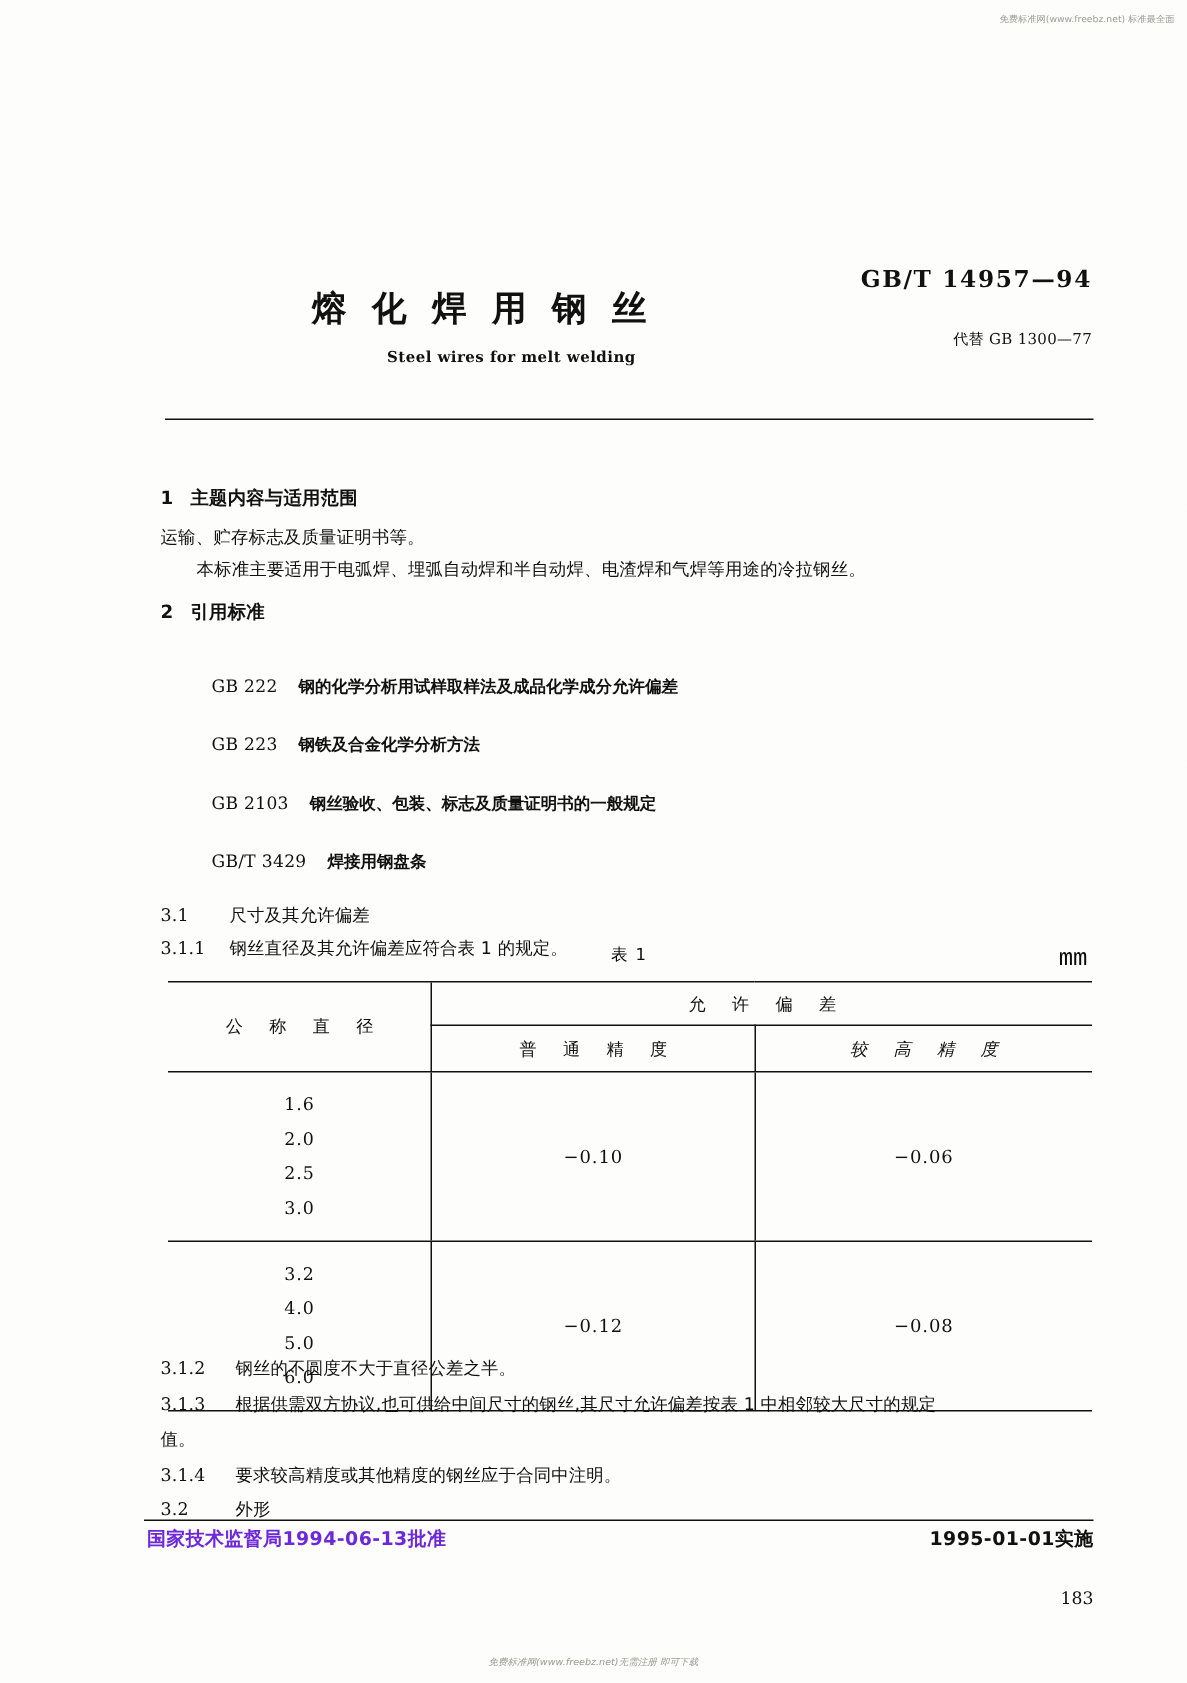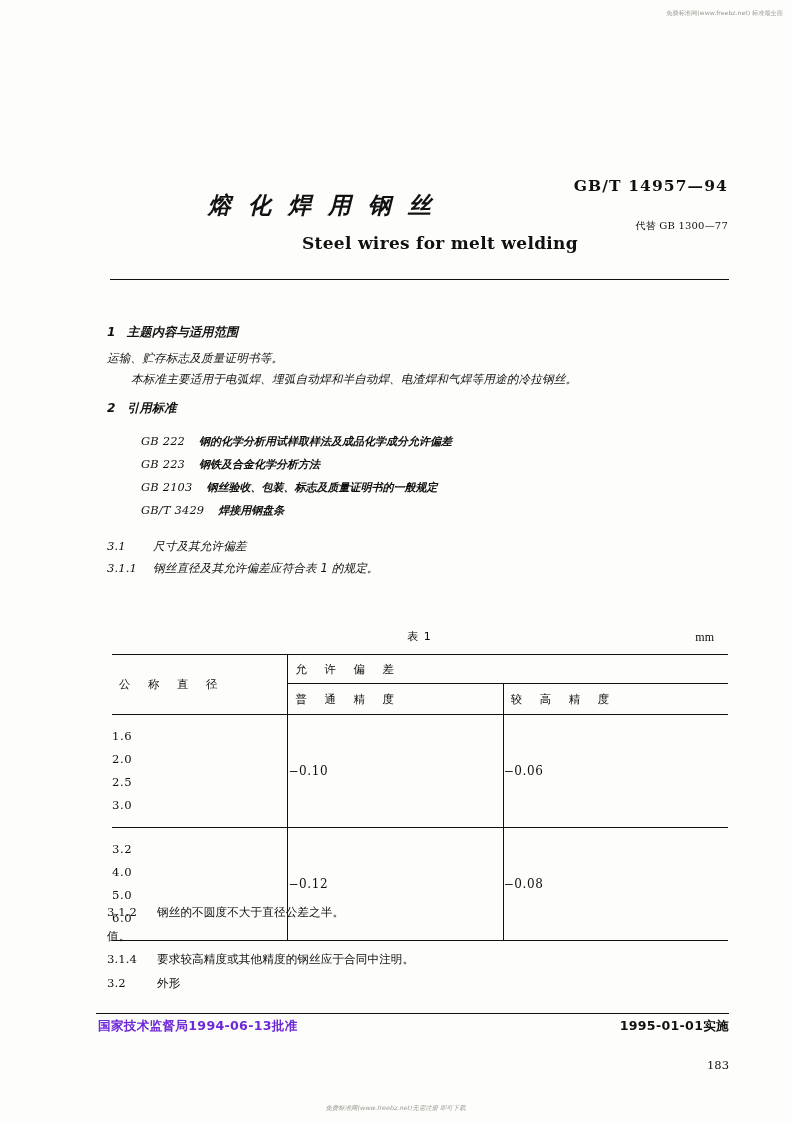--- a/index.html
+++ b/index.html
@@ -55,32 +55,30 @@
   }
   .main-title {
     position: absolute;
     left: 208px;
     top: 190px;
     font-family: "DejaVu Sans", sans-serif;
     font-weight: bold;
     font-size: 23px;
     letter-spacing: 17px;
     color: #111;
-    font-style: italic;
   }
   .en-title {
     position: absolute;
     left: 258px;
     top: 233px;
     font-family: "DejaVu Serif", serif;
     font-weight: bold;
-    font-size: 17px;
+    font-size: 10px;
     letter-spacing: 0.3px;
     color: #111;
-    margin-left: 44px;
   }
   .std-no {
     position: absolute;
     right: 63px;
     top: 176px;
     font-family: "DejaVu Serif", serif;
     font-weight: bold;
     font-size: 15.5px;
     letter-spacing: 1.1px;
     color: #111;
@@ -106,38 +104,37 @@
   
   .body {
     position: absolute;
     left: 107px;
     top: 322px;
     width: 622px;
     font-family: "DejaVu Sans", sans-serif;
     font-size: 11.6px;
     line-height: 21.5px;
     color: #111;
-    font-style: italic;
   }
   .h2 {
     font-weight: bold;
     font-size: 12.2px;
     margin: 0 0 4px 0;
     letter-spacing: 0.2px;
   }
   .h2 .num { display: inline-block; width: 20px; }
   .p {
     margin: 0;
     text-indent: 24px;
     letter-spacing: 0.15px;
   }
   .p-flush { margin: 0; text-indent: 0; letter-spacing: 0.15px; }
   .gap-s { height: 7px; }
   .ref {
-    margin: 0 0 0 34px;
+    margin: 16px 0 0 34px;
     font-family: "DejaVu Serif", serif;
     font-size: 11.4px;
     line-height: 22px;
   }
   .ref .code { letter-spacing: 0.2px; }
   .ref .desc {
     font-family: "DejaVu Sans", sans-serif;
     font-weight: bold;
     font-size: 11px;
     margin-left: 14px;
@@ -163,38 +160,38 @@
     font-size: 11px;
   }
   .tbl-cap {
     position: absolute;
     left: 50%;
     transform: translateX(-50%);
     letter-spacing: 1px;
   }
   .tbl-unit {
     position: absolute;
-    right: 15px;
+    right: 4px;
     top: 1px;
-    font-family: Liberation Serif, serif;
-    font-size: 12px;
+    font-family: Liberation Mono, monospace;
+    font-size: 16px;
   }
 
   table.spec {
     position: absolute;
     left: 112px;
     top: 654px;
     width: 616px;
     border-collapse: collapse;
     font-family: "DejaVu Sans", sans-serif;
     color: #111;
   }
   table.spec td {
     border: 0;
-    text-align: left;
+    text-align: center;
     vertical-align: middle;
     padding: 0;
   }
   .bt { border-top: 1.5px solid #111 !important; }
   .bb { border-bottom: 1.2px solid #111 !important; }
   .bbh { border-bottom: 1px solid #111 !important; }
   .bl { border-left: 1.2px solid #111 !important; }
   .hdr-txt {
     font-size: 11.4px;
     letter-spacing: 7px;
@@ -333,21 +330,21 @@
   </div>
 
   <table class="spec">
     <tbody>
       <tr>
         <td class="bt bbh hdr-txt" rowspan="2" style="width:176px;height:58px;">公 称 直 径</td>
         <td class="bt bbh bl hdr-txt" colspan="2" style="height:28px;">允 许 偏 差</td>
       </tr>
       <tr>
         <td class="bbh bl hdr-txt" style="width:215px;height:30px;">普 通 精 度</td>
-        <td class="bbh bl hdr-txt" style="width:225px;height:30px;">较 高 精 度</td>
+        <td class="bbh bl hdr-txt" style="width:225px;height:30px;font-style:italic;">较 高 精 度</td>
       </tr>
 
       <tr>
         <td class="bb cell-dia" style="height:98px;">
           <div>1.6</div>
           <div>2.0</div>
           <div>2.5</div>
           <div>3.0</div>
         </td>
         <td class="bb bl cell-val">−0.10</td>
@@ -364,20 +361,23 @@
         <td class="bb bl cell-val">−0.12</td>
         <td class="bb bl cell-val">−0.08</td>
       </tr>
     </tbody>
   </table>
 
   <div class="body2">
     <p class="clause">
       <span class="cn">3.1.2</span><span>钢丝的不圆度不大于直径公差之半。</span>
     </p>
+    <p class="clause">
+      <span class="cn">3.1.3</span><span>根据供需双方协议,也可供给中间尺寸的钢丝,其尺寸允许偏差按表 1 中相邻较大尺寸的规定</span>
+    </p>
     <p class="clause cont">值。</p>
     <p class="clause">
       <span class="cn">3.1.4</span><span>要求较高精度或其他精度的钢丝应于合同中注明。</span>
     </p>
     <p class="clause">
       <span class="cn">3.2</span><span>外形</span>
     </p>
   </div>
 
   <div class="foot-rule"></div>

